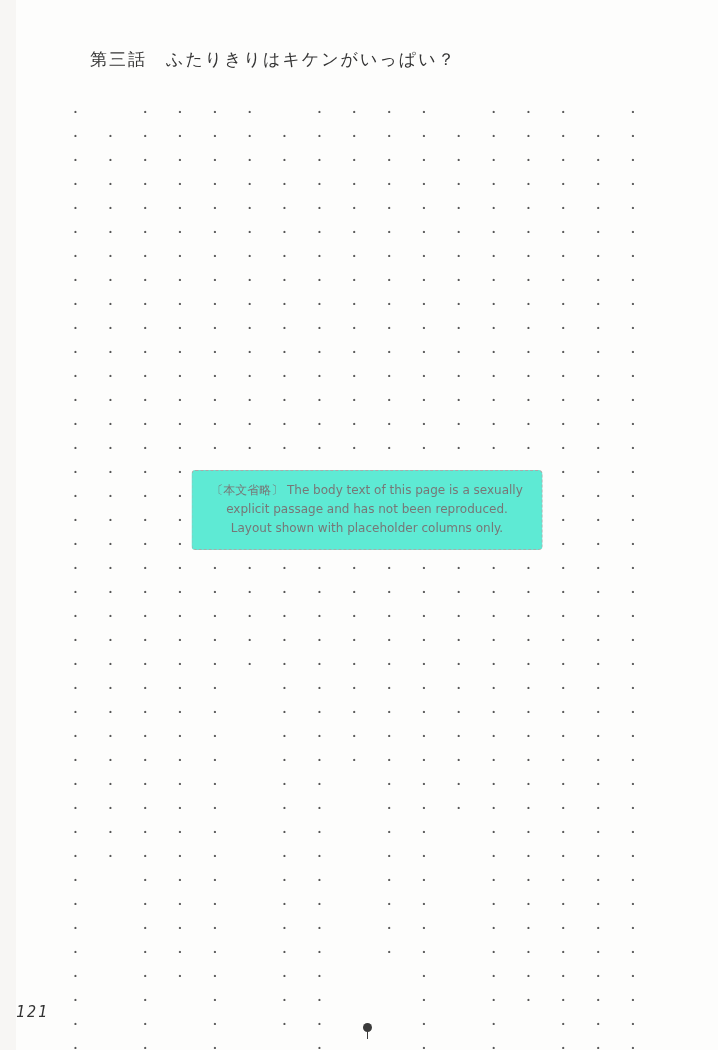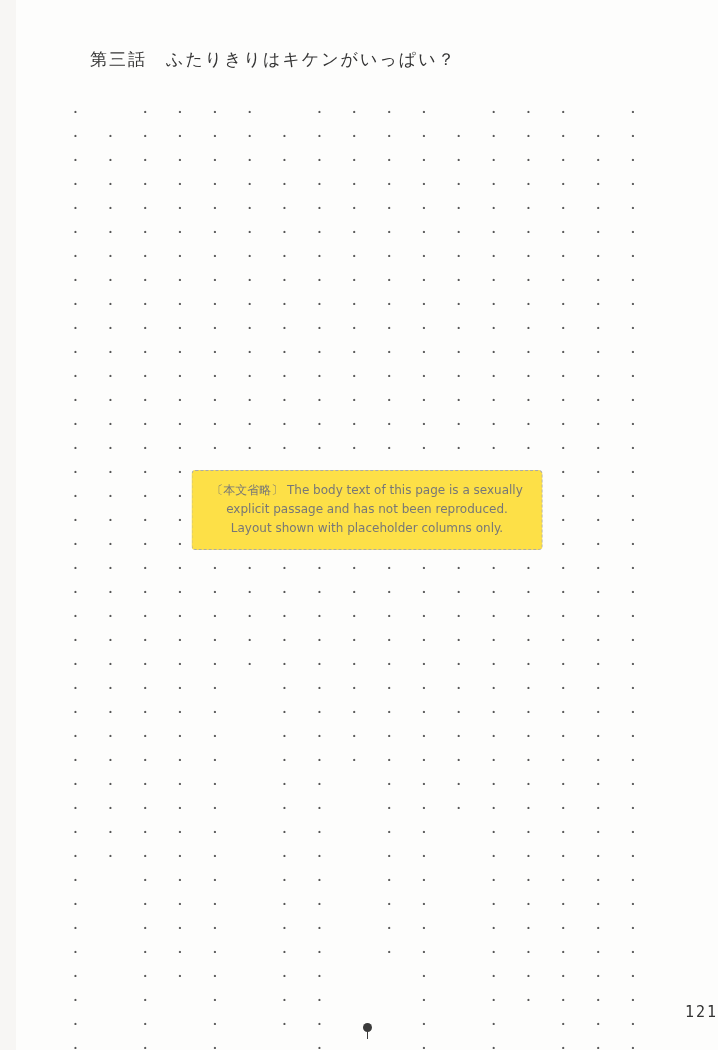--- a/index.html
+++ b/index.html
@@ -38,36 +38,37 @@
   .text-column {
     display: inline-block;
     max-height: 872px;
     white-space: pre;
   }
   .redaction-note {
     position: absolute;
     top: 470px; left: 50%;
     transform: translateX(-50%);
     writing-mode: horizontal-tb;
-    background: #fde047;
+    background: #5eead4;
     border: 1px dashed #aaa;
     border-radius: 4px;
     padding: 10px 16px;
     font-family: "DejaVu Sans", sans-serif;
     font-size: 12px;
     color: #777;
     text-align: center;
     line-height: 1.6;
     max-width: 420px;
     white-space: normal;
   }
   .footer {
     position: absolute;
     bottom: 18px; left: 0; right: 0;
-    text-align: right;
+    text-align: left;
+    font-style: italic;
   }
   .page-number {
     font-family: "DejaVu Sans Mono", monospace;
     font-size: 15px;
     letter-spacing: 2px;
     color: #333;
   }
   .page-ornament {
     width: 9px; height: 9px;
     background: #3a3a3a;

